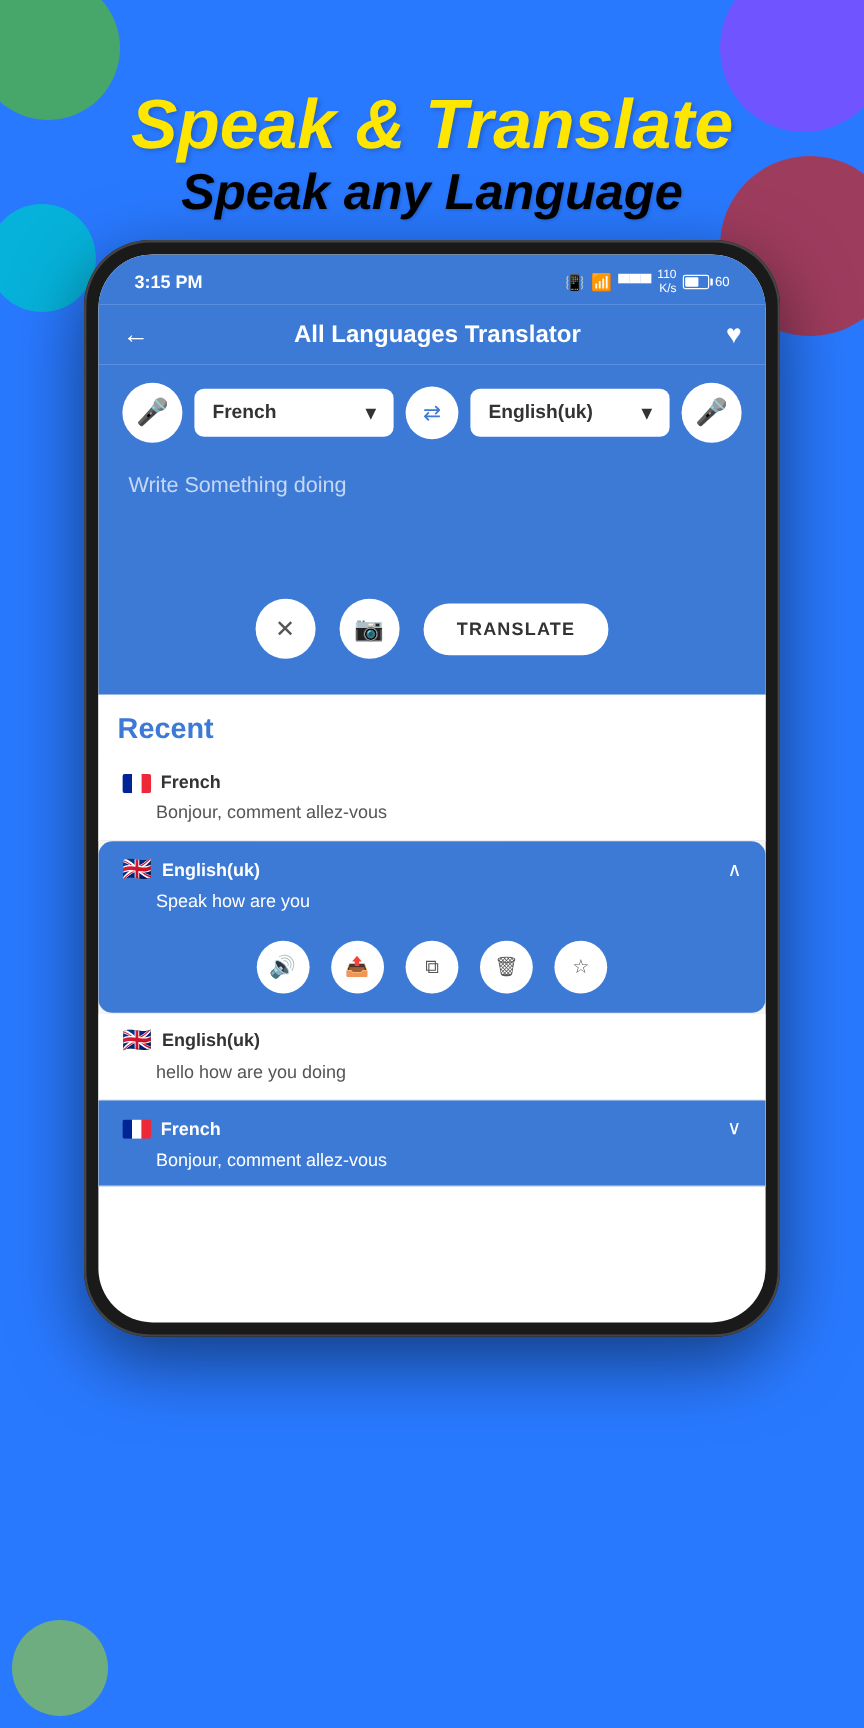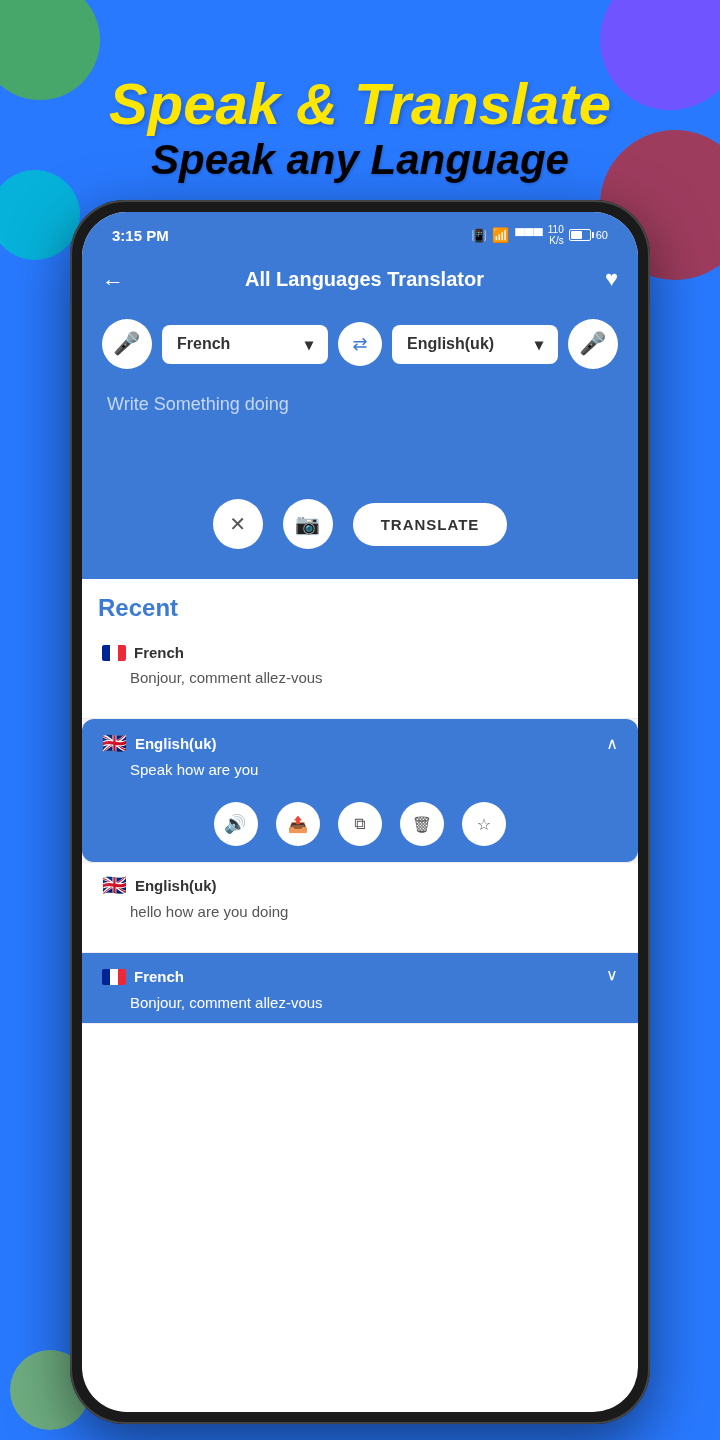--- a/index.html
+++ b/index.html
@@ -72,21 +72,21 @@
       font-style: italic;
     }
 
     
     .phone-wrapper {
       position: absolute;
       top: 200px;
       left: 50%;
       transform: translateX(-50%);
       width: 580px;
-      height: 1224px;
+      height: 914px;
       z-index: 10;
     }
 
     .phone-outer {
       width: 100%;
       height: 100%;
       background: #1a1a1a;
       border-radius: 55px;
       padding: 12px;
       box-shadow: 0 20px 60px rgba(0,0,0,0.5), inset 0 0 0 2px #444;
@@ -315,21 +315,21 @@
       font-weight: 600;
       color: #333;
       flex: 1;
     }
     .chevron-up {
       color: #999;
       font-size: 16px;
     }
 
     .recent-item-text {
-      padding: 4px 20px 32px 48px;
+      padding: 4px 20px 14px 48px;
       font-size: 15px;
       color: #555;
     }
 
     
     .recent-item-expanded {
       background: #3d7ad6;
       border-radius: 12px;
       margin: 0;
     }

